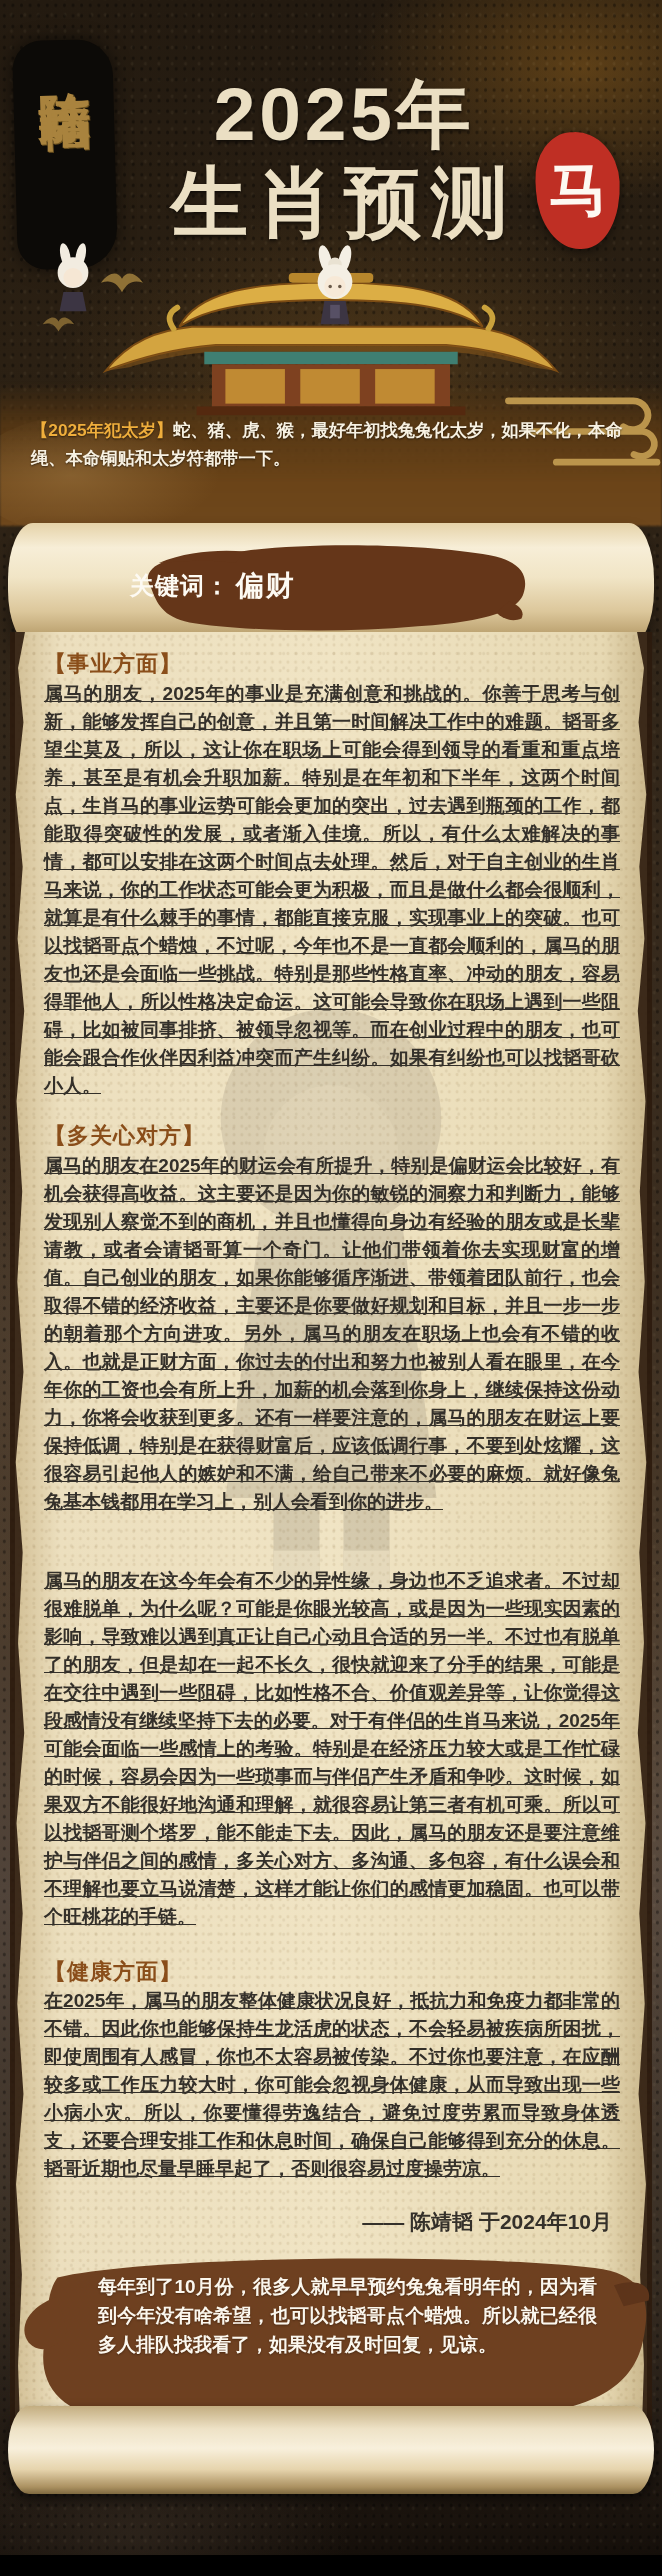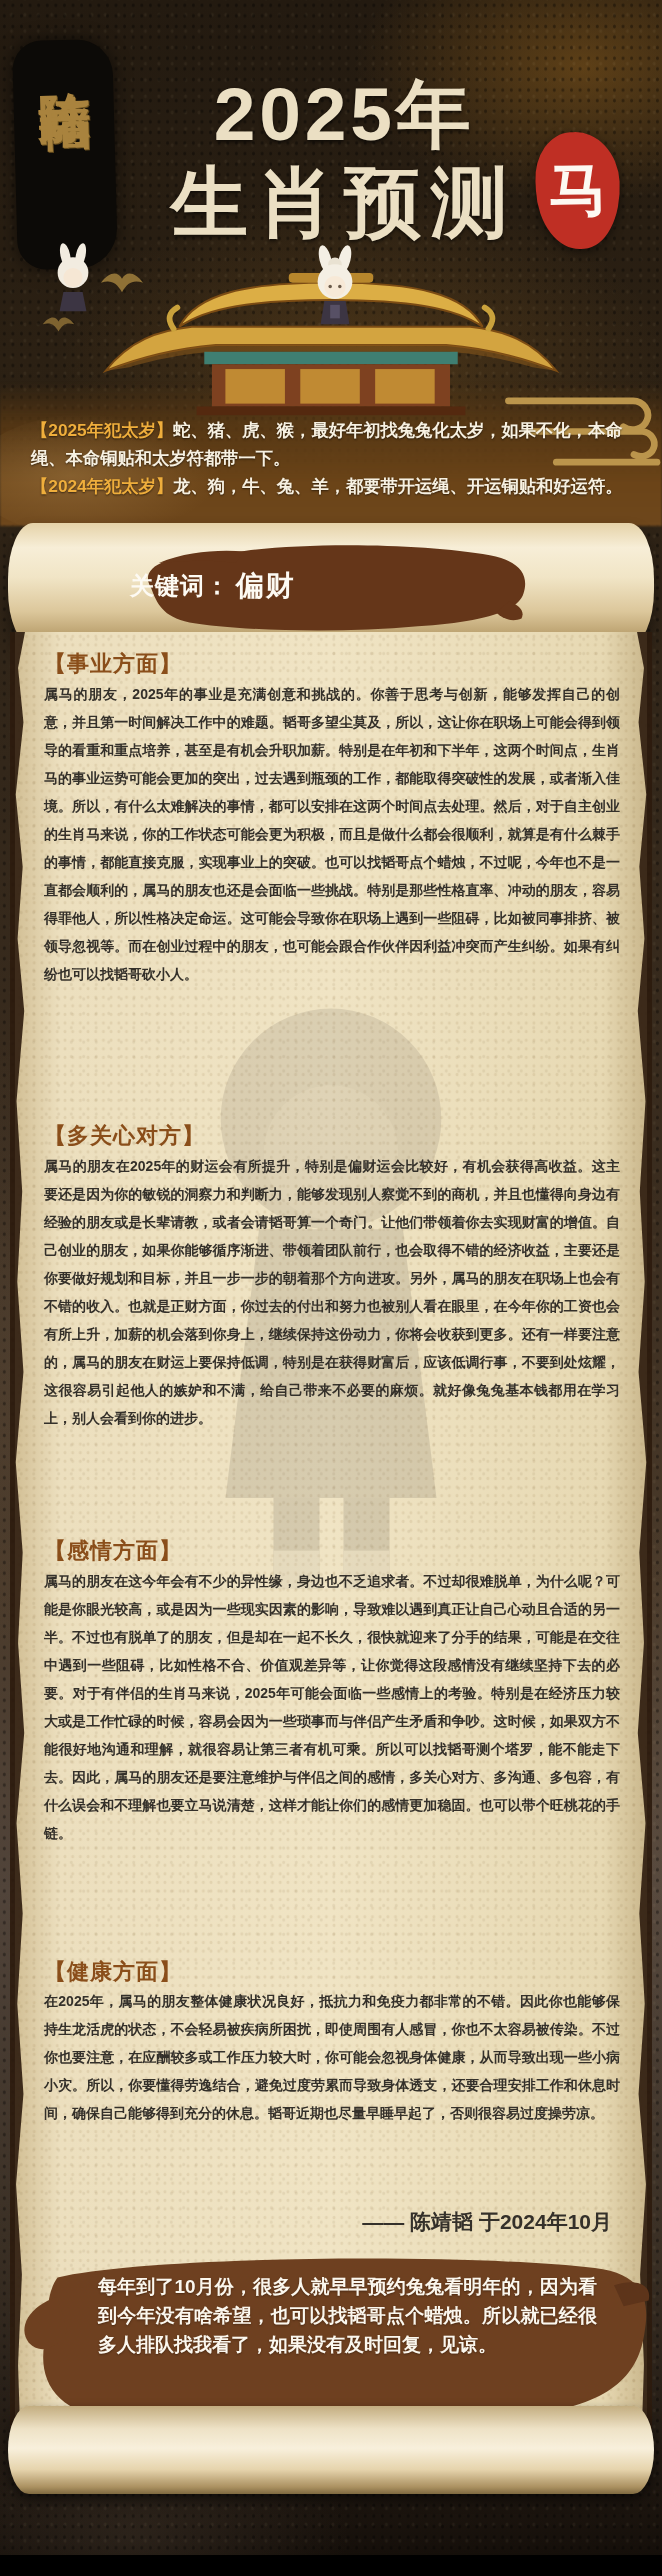--- a/index.html
+++ b/index.html
@@ -77,22 +77,22 @@
   
   .banner-wrap{position:absolute;left:130px;top:534px;width:403px;height:104px;}
   .banner-text{position:absolute;left:0;top:0;width:100%;height:100%;display:flex;
     align-items:center;color:#fdfaf3;font-weight:bold;}
   .banner-label{font-size:24px;letter-spacing:1px;}
   .banner-value{font-size:28px;margin-left:5.8px;letter-spacing:1.9px;}
 
   
   .sec-title{position:absolute;left:44px;width:576px;color:#8a4e1a;font-size:22px;
     font-weight:bold;letter-spacing:1px;}
-  .sec-body{position:absolute;left:44px;width:576px;color:#34302a;font-size:14px;
-    line-height:28px;font-weight:bold;text-align:justify;}
+  .sec-body{position:absolute;left:44px;width:576px;color:#34302a;font-size:19px;
+    line-height:28px;font-weight:bold;text-align:justify;text-decoration:underline;}
   .signature{position:absolute;right:50px;top:2208px;color:#34302a;font-size:21px;font-weight:bold;}
 
   
   .footer-band{position:absolute;left:0px;top:2239px;width:662px;height:221px;}
   .footer-note{position:absolute;left:98px;right:65px;top:2272px;color:#fbf7ee;
     font-size:19px;line-height:29px;font-weight:bold;text-align:justify;
     text-shadow:0 1px 1.9px rgba(40,20,5,.5);}
 
   .watermark{position:absolute;left:182px;top:999px;opacity:.16;}
 </style>
@@ -161,21 +161,20 @@
     <circle cx="31" cy="38" r="18" fill="#f4efe4"></circle>
     <circle cx="31" cy="43" r="11" fill="#f7e9d7"></circle>
     <circle cx="26" cy="43" r="1.8" fill="#6a5a4a"></circle>
     <circle cx="36" cy="43" r="1.8" fill="#6a5a4a"></circle>
     <path d="M20,58 L42,58 L46,82 L16,82 Z" fill="#3c3543"></path>
     <rect x="26" y="62" width="10" height="14" fill="#575065"></rect>
   </svg>
 
   <div class="taisui">
     <p><span class="tag">【2025年犯太岁】</span><span>蛇、猪、虎、猴，最好年初找兔兔化太岁，如果不化，本命绳、本命铜贴和太岁符都带一下。</span></p>
-    <p><span class="tag">【2024年犯太岁】</span><span>龙、狗，牛、兔、羊，都要带开运绳、开运铜贴和好运符。</span></p>
   </div>
 
   <div class="roll-top"></div>
 
   <div class="parchment">
     <div class="tear tear-left"></div>
     <div class="tear tear-right"></div>
   </div>
 
   <svg class="watermark" width="298" height="614" viewBox="0 0 310 640">
@@ -199,21 +198,20 @@
       <span class="banner-value">偏财</span>
     </div>
   </div>
 
   <div class="sec-title" style="top:649px">【事业方面】</div>
   <div class="sec-body" style="top:680px">属马的朋友，2025年的事业是充满创意和挑战的。你善于思考与创新，能够发挥自己的创意，并且第一时间解决工作中的难题。韬哥多望尘莫及，所以，这让你在职场上可能会得到领导的看重和重点培养，甚至是有机会升职加薪。特别是在年初和下半年，这两个时间点，生肖马的事业运势可能会更加的突出，过去遇到瓶颈的工作，都能取得突破性的发展，或者渐入佳境。所以，有什么太难解决的事情，都可以安排在这两个时间点去处理。然后，对于自主创业的生肖马来说，你的工作状态可能会更为积极，而且是做什么都会很顺利，就算是有什么棘手的事情，都能直接克服，实现事业上的突破。也可以找韬哥点个蜡烛，不过呢，今年也不是一直都会顺利的，属马的朋友也还是会面临一些挑战。特别是那些性格直率、冲动的朋友，容易得罪他人，所以性格决定命运。这可能会导致你在职场上遇到一些阻碍，比如被同事排挤、被领导忽视等。而在创业过程中的朋友，也可能会跟合作伙伴因利益冲突而产生纠纷。如果有纠纷也可以找韬哥砍小人。</div>
 
   <div class="sec-title" style="top:1121px">【多关心对方】</div>
   <div class="sec-body" style="top:1152px">属马的朋友在2025年的财运会有所提升，特别是偏财运会比较好，有机会获得高收益。这主要还是因为你的敏锐的洞察力和判断力，能够发现别人察觉不到的商机，并且也懂得向身边有经验的朋友或是长辈请教，或者会请韬哥算一个奇门。让他们带领着你去实现财富的增值。自己创业的朋友，如果你能够循序渐进、带领着团队前行，也会取得不错的经济收益，主要还是你要做好规划和目标，并且一步一步的朝着那个方向进攻。另外，属马的朋友在职场上也会有不错的收入。也就是正财方面，你过去的付出和努力也被别人看在眼里，在今年你的工资也会有所上升，加薪的机会落到你身上，继续保持这份动力，你将会收获到更多。还有一样要注意的，属马的朋友在财运上要保持低调，特别是在获得财富后，应该低调行事，不要到处炫耀，这很容易引起他人的嫉妒和不满，给自己带来不必要的麻烦。就好像兔兔基本钱都用在学习上，别人会看到你的进步。</div>
 
-  <div class="sec-title" style="top:1536px">【感情方面】</div>
   <div class="sec-body" style="top:1567px">属马的朋友在这今年会有不少的异性缘，身边也不乏追求者。不过却很难脱单，为什么呢？可能是你眼光较高，或是因为一些现实因素的影响，导致难以遇到真正让自己心动且合适的另一半。不过也有脱单了的朋友，但是却在一起不长久，很快就迎来了分手的结果，可能是在交往中遇到一些阻碍，比如性格不合、价值观差异等，让你觉得这段感情没有继续坚持下去的必要。对于有伴侣的生肖马来说，2025年可能会面临一些感情上的考验。特别是在经济压力较大或是工作忙碌的时候，容易会因为一些琐事而与伴侣产生矛盾和争吵。这时候，如果双方不能很好地沟通和理解，就很容易让第三者有机可乘。所以可以找韬哥测个塔罗，能不能走下去。因此，属马的朋友还是要注意维护与伴侣之间的感情，多关心对方、多沟通、多包容，有什么误会和不理解也要立马说清楚，这样才能让你们的感情更加稳固。也可以带个旺桃花的手链。</div>
 
   <div class="sec-title" style="top:1957px">【健康方面】</div>
   <div class="sec-body" style="top:1987px">在2025年，属马的朋友整体健康状况良好，抵抗力和免疫力都非常的不错。因此你也能够保持生龙活虎的状态，不会轻易被疾病所困扰，即使周围有人感冒，你也不太容易被传染。不过你也要注意，在应酬较多或工作压力较大时，你可能会忽视身体健康，从而导致出现一些小病小灾。所以，你要懂得劳逸结合，避免过度劳累而导致身体透支，还要合理安排工作和休息时间，确保自己能够得到充分的休息。韬哥近期也尽量早睡早起了，否则很容易过度操劳凉。</div>
 
   <div class="signature">——  陈靖韬 于2024年10月</div>
 
   <div class="footer-band">
     <svg width="662" height="221" viewBox="0 0 690 230">
       <path d="M60,40 C150,18 480,14 620,30 C668,36 678,60 672,96 C666,140 640,170 560,182 C420,202 200,204 120,190 C60,180 40,150 46,110 C50,80 48,56 60,40 Z" fill="#6e4020"></path>

